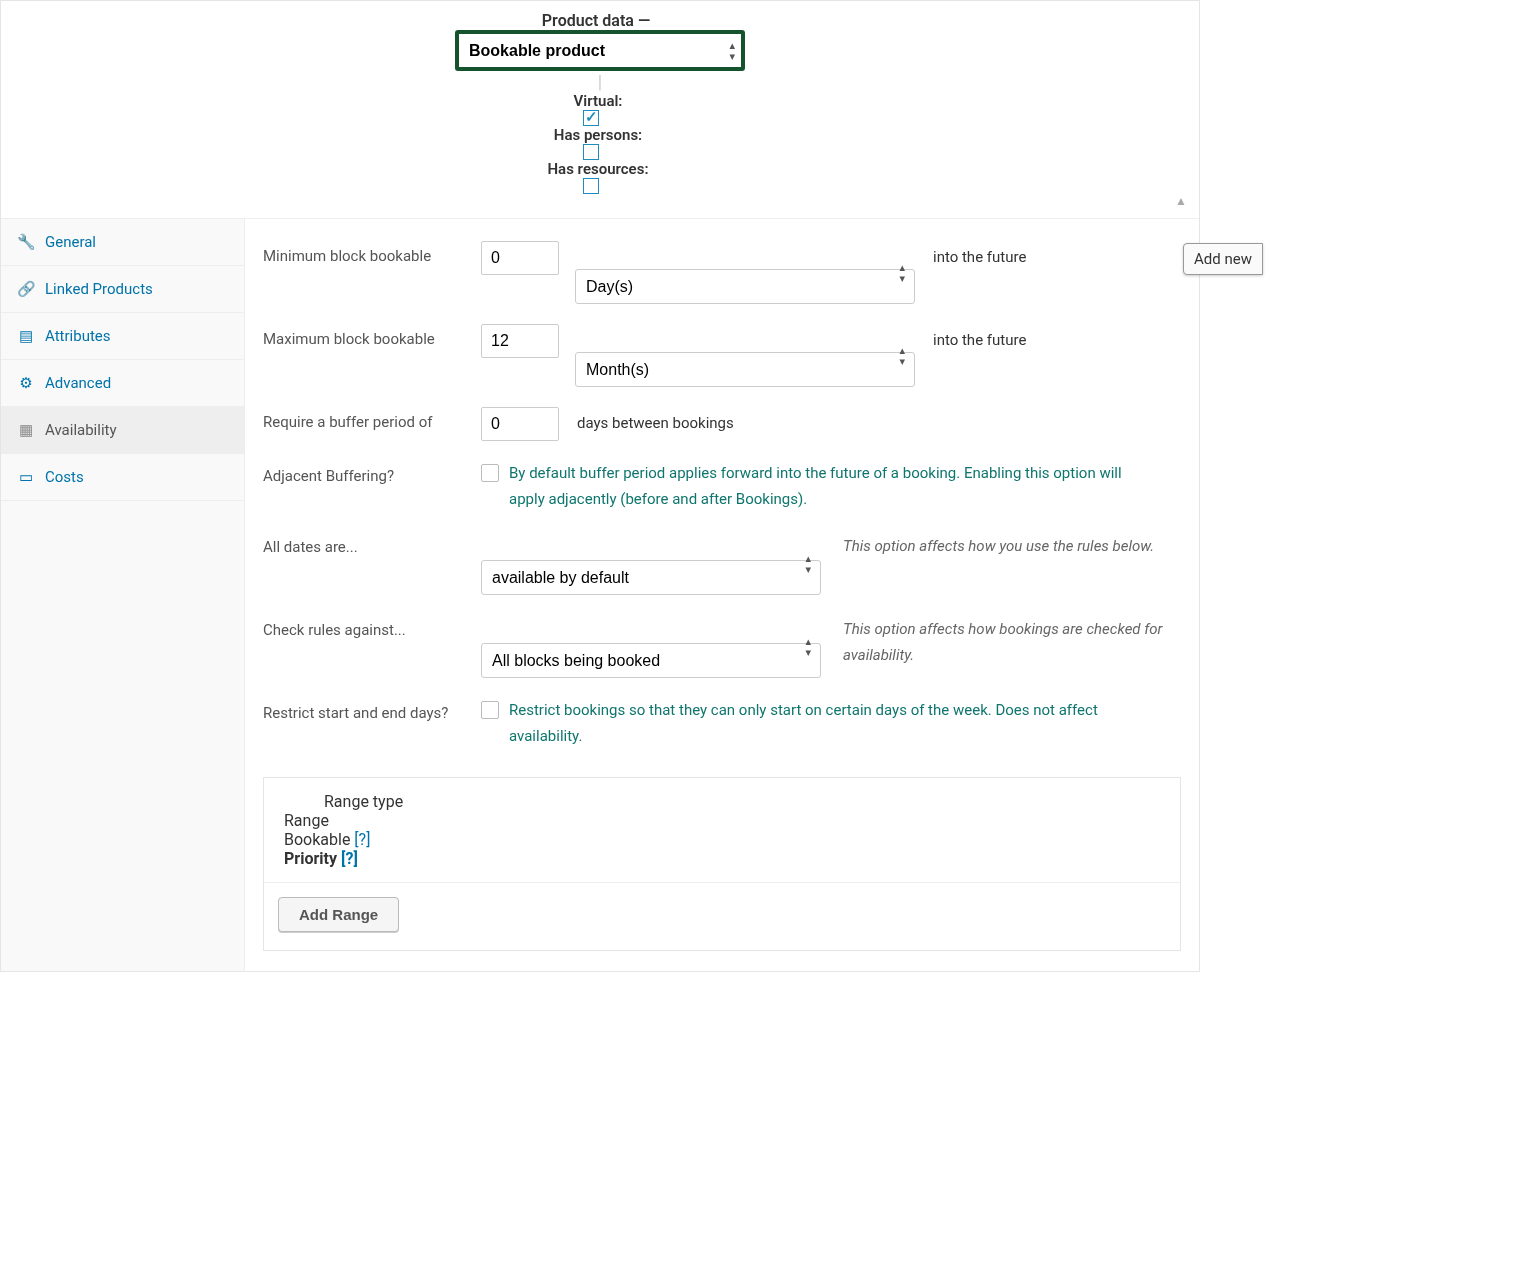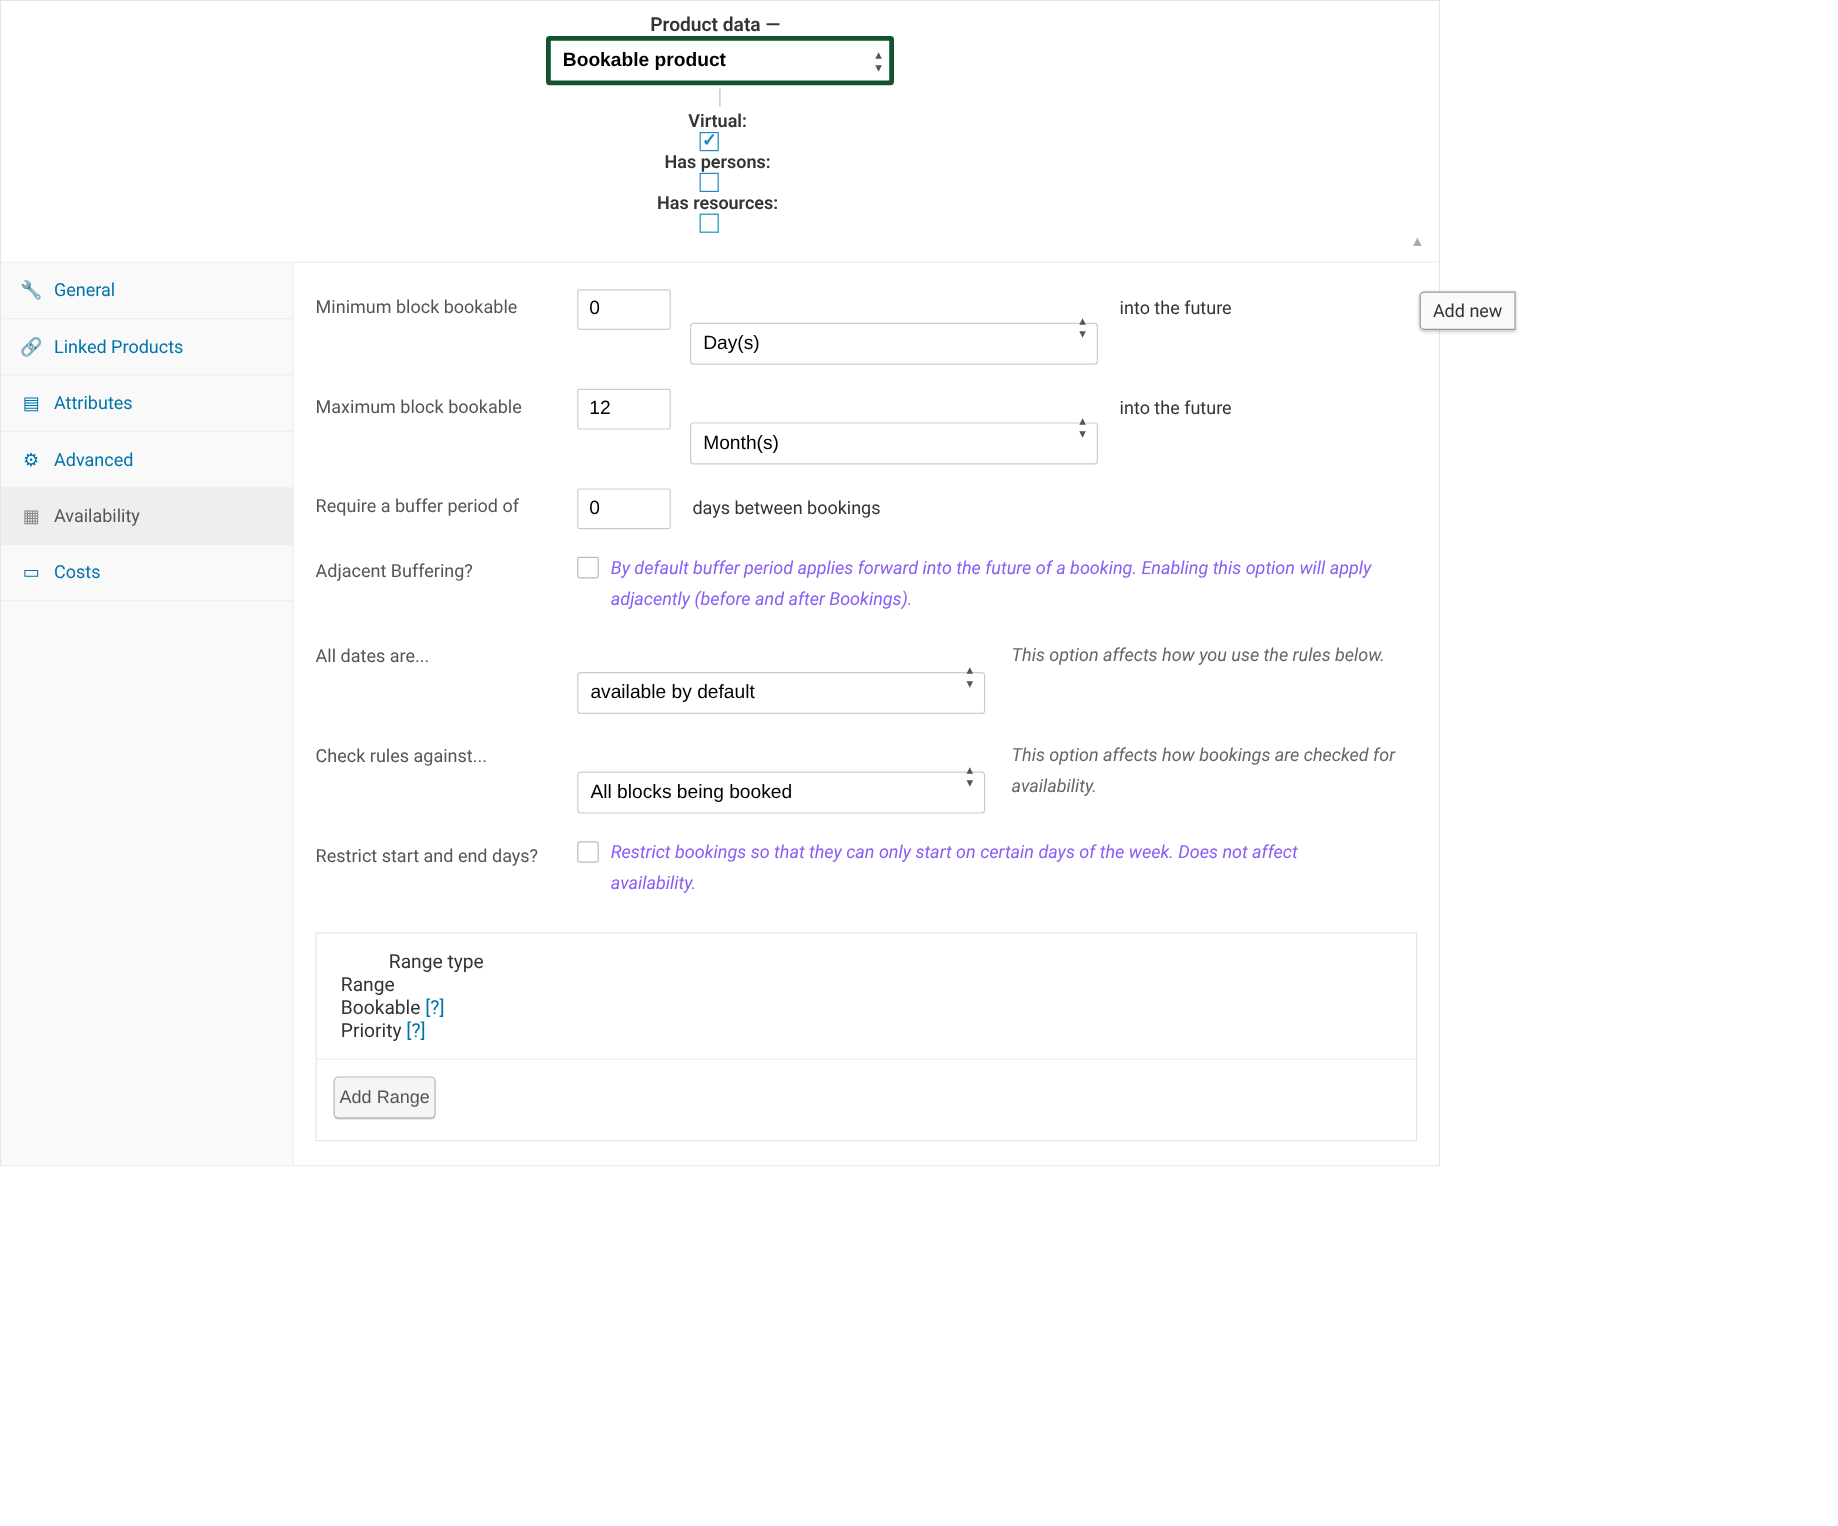--- a/index.html
+++ b/index.html
@@ -65,37 +65,38 @@
 .suffix { margin-left: 10px; color: #333; font-size: 15px; padding-top: 7px; }
 .help-dot {
   width: 18px; height: 18px; border-radius: 50%; background: #555; color: #fff;
   display: inline-flex; align-items: center; justify-content: center;
   font-size: 12px; font-weight: bold; margin-left: 12px; margin-top: 7px;
 }
 .chk2 {
   width: 18px; height: 18px; border: 1px solid #bbb; border-radius: 2px;
   display: inline-block; margin-top: 3px; margin-right: 10px; flex-shrink: 0;
 }
-.desc { font-style: italic; color: #8b5cf6; font-size: 15px; line-height: 1.7; max-width: 640px; }
+.desc { color: #0f766e; font-size: 15px; line-height: 1.7; max-width: 640px; }
 .desc-inline { display: flex; align-items: flex-start; }
 .desc-right { font-style: italic; color: #666; font-size: 15px; line-height: 1.7; margin-left: 14px; max-width: 330px; padding-top: 2px; }
 
 .table-box { margin: 18px 18px 0 18px; border: 1px solid #e5e5e5; }
 .thead { display: flex; padding: 14px 20px; border-bottom: 1px solid #eee; font-size: 16px; flex-direction: column; }
 .th { font-weight: 400; color: #333; }
 .th1 { width: 200px; margin-left: 40px; }
 .th2 { width: 200px; }
 .th3 { width: 250px; }
-.th4 { width: 140px; }
+.th4 { width: 140px; font-weight: bold; }
 .qmark { color: #0073aa; }
 .tfoot { padding: 14px 14px 18px 14px; }
 .btn {
   border: 1px solid #bbb; border-radius: 4px; background: #f5f5f5;
-  padding: 8px 4px; font-size: 15px; color: #555; cursor: pointer;
+  padding: 8px 20px; font-size: 15px; color: #555; cursor: pointer;
   box-shadow: 0 1px 0 #ccc;
+  font-weight: bold;
 }
 .rules-note { font-style: italic; color: #666; font-size: 15px; line-height: 1.9; margin-top: 12px; max-width: 720px; }
 
 .add-new-float {
   position: absolute; right: -64px; top: 242px;
   border: 1px solid #999; border-radius: 4px 0 0 4px; background: #fafafa;
   padding: 6px 10px; font-size: 15px; color: #333;
   box-shadow: 0 1px 3px rgba(0,0,0,0.2);
 }
 .flex-fill { flex: 1; }

